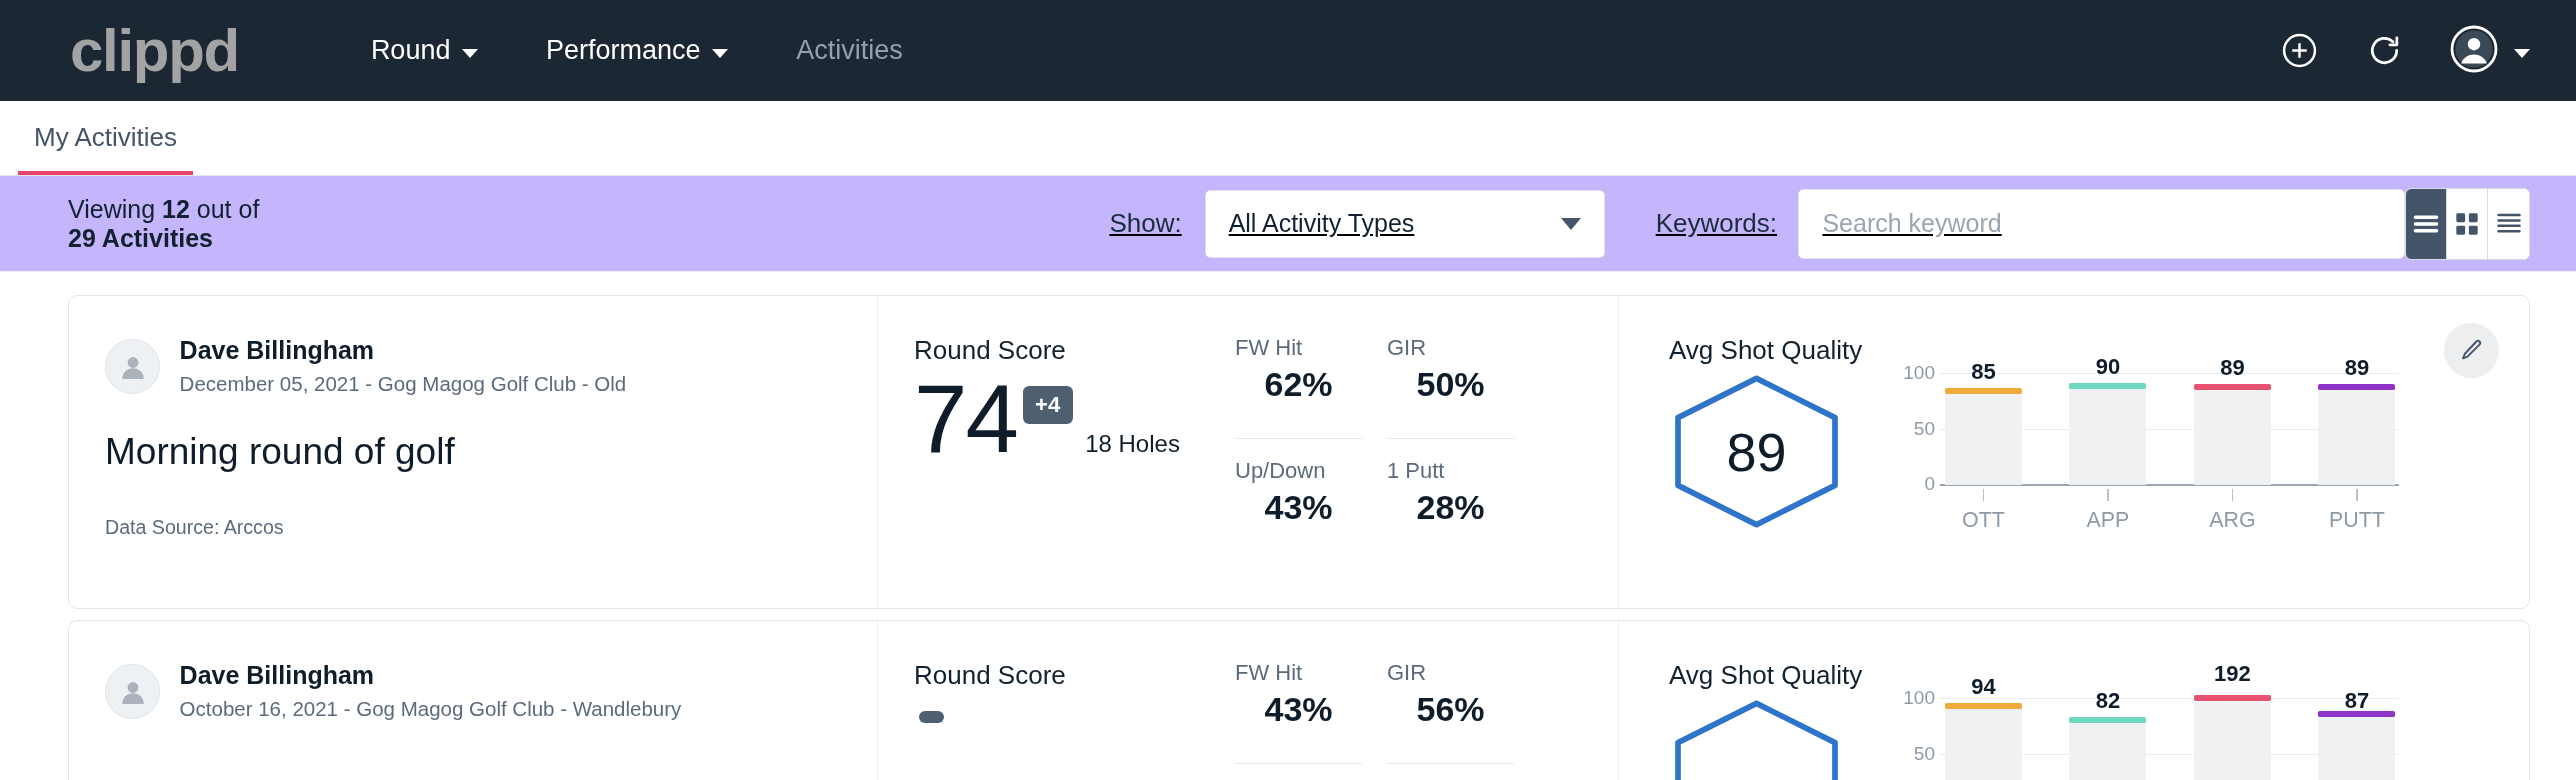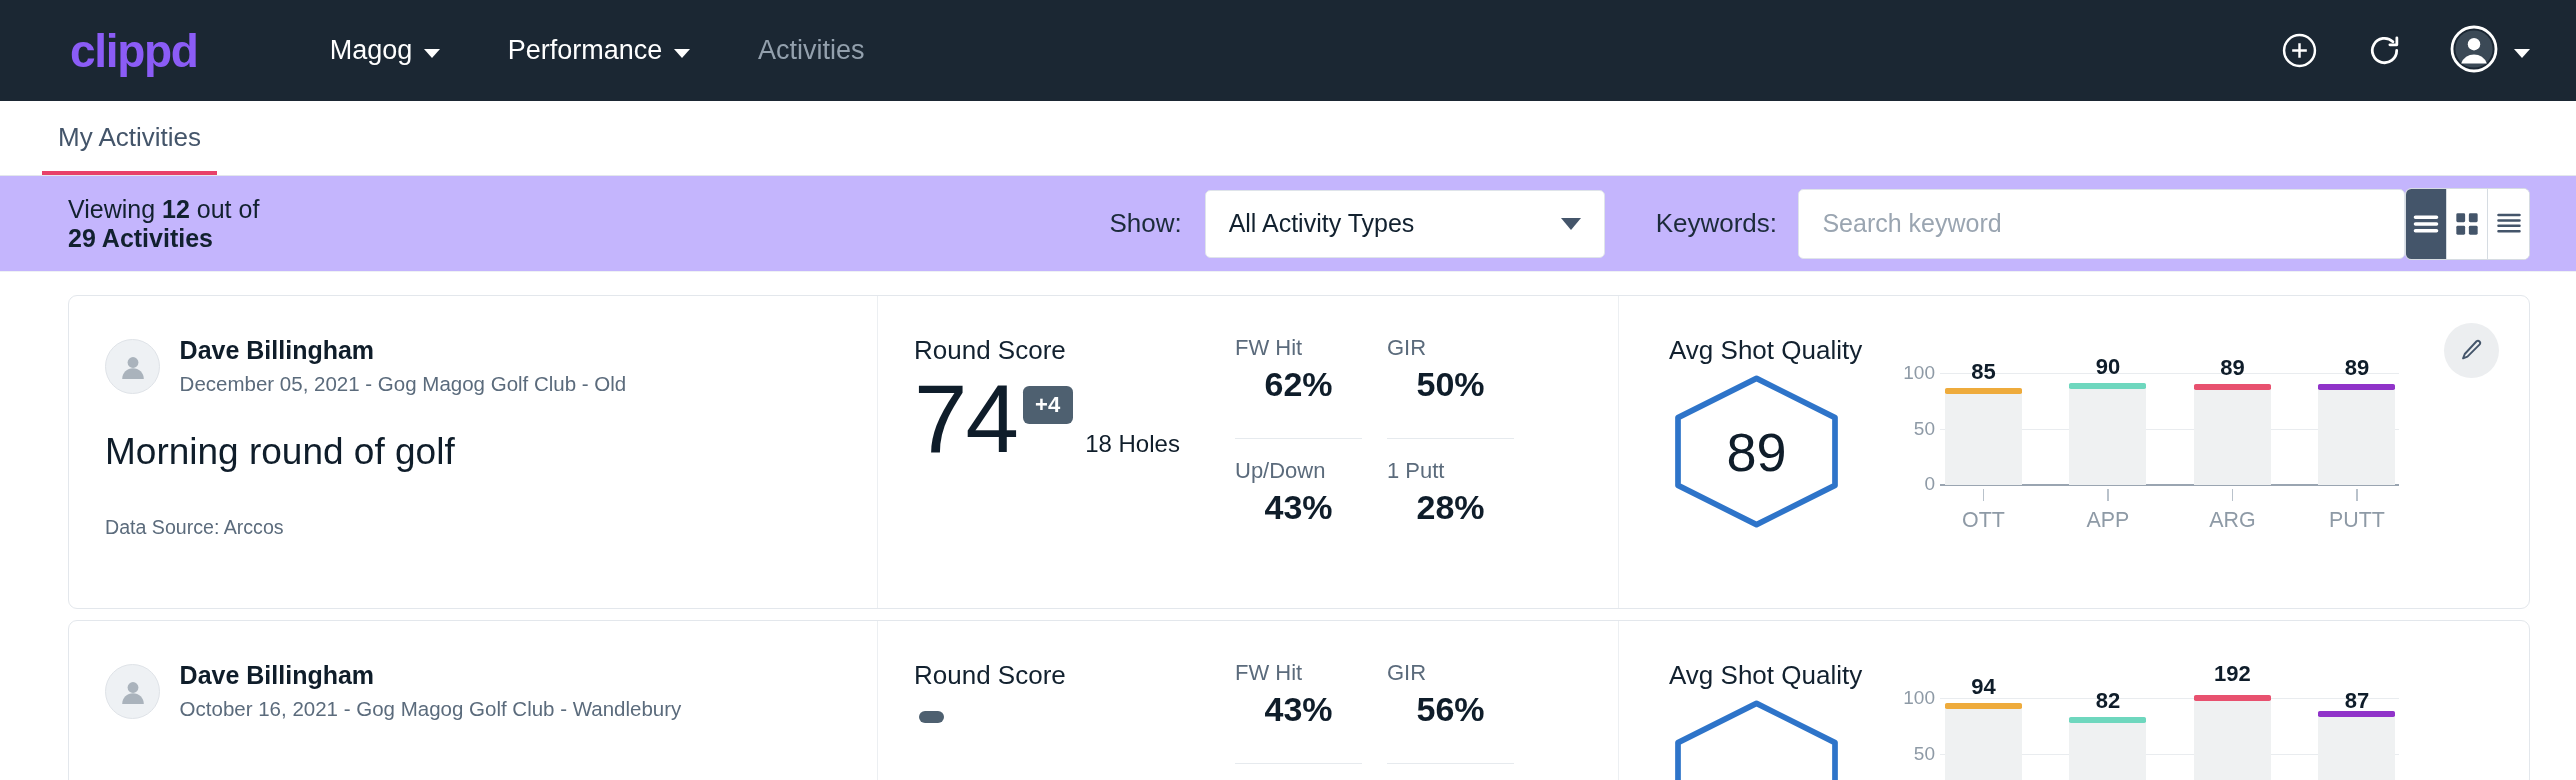--- a/index.html
+++ b/index.html
@@ -12,23 +12,23 @@
 
   
   .topbar {
     height: 101px;
     background: #1b2733;
     display: flex;
     align-items: center;
     padding: 0 46px 0 70px;
   }
   .logo {
-    font-size: 46px;
+    font-size: 60px;
     font-weight: 700;
-    color: #8b5cf6;
+    color: #a3a3a3;
     letter-spacing: -1.3px;
     margin-right: 98px;
     line-height: 1;
   }
   .nav-items { display: flex; align-items: center; gap: 0px; flex: 1; }
   .nav-item {
     display: flex; align-items: center; gap: 11.6px;
     color: #ffffff;
     font-size: 27px;
     padding: 12.5px 34px;
@@ -48,21 +48,21 @@
   .icon-btn { cursor: pointer; display: flex; align-items: center; }
   .avatar-wrap { display: flex; align-items: center; gap: 16px; cursor: pointer; }
 
   
   .tabstrip {
     height: 75px;
     background: #ffffff;
     border-bottom: 0.9px solid #e3e7ec;
     display: flex;
     align-items: flex-end;
-    padding-left: 42px;
+    padding-left: 18px;
   }
   .tab {
     font-size: 26px;
     color: #44556a;
     padding: 0 16px 18px 16px;
     border-bottom: 4.5px solid #e8416a;
     cursor: pointer;
   }
 
   
@@ -77,20 +77,21 @@
   .viewing {
     font-size: 25px;
     color: #12212f;
   }
   .viewing b { font-weight: 700; }
   .toolbar-mid {
     margin-left: 841px;
     display: flex;
     align-items: center;
     gap: 23px;
+    text-decoration: underline;
   }
   .lbl { font-size: 26px; color: #1c2b3a; }
   .select {
     width: 400px; height: 68px;
     background: #ffffff;
     border: 0.9px solid #dfe4ea;
     border-radius: 5.4px;
     display: flex; align-items: center;
     justify-content: space-between;
     padding: 0 23px;
@@ -236,21 +237,21 @@
   }
 </style>
 </head>
 <body>
 
 <div class="topbar">
   <div class="logo">clippd</div>
 
   <div class="nav-items">
     <div class="nav-item">
-      <span>Magog</span>
+      <span>Round</span>
       <span class="chev"></span>
     </div>
     <div class="nav-item">
       <span>Performance</span>
       <span class="chev"></span>
     </div>
     <div class="nav-item muted">
       <span>Activities</span>
     </div>
   </div>

